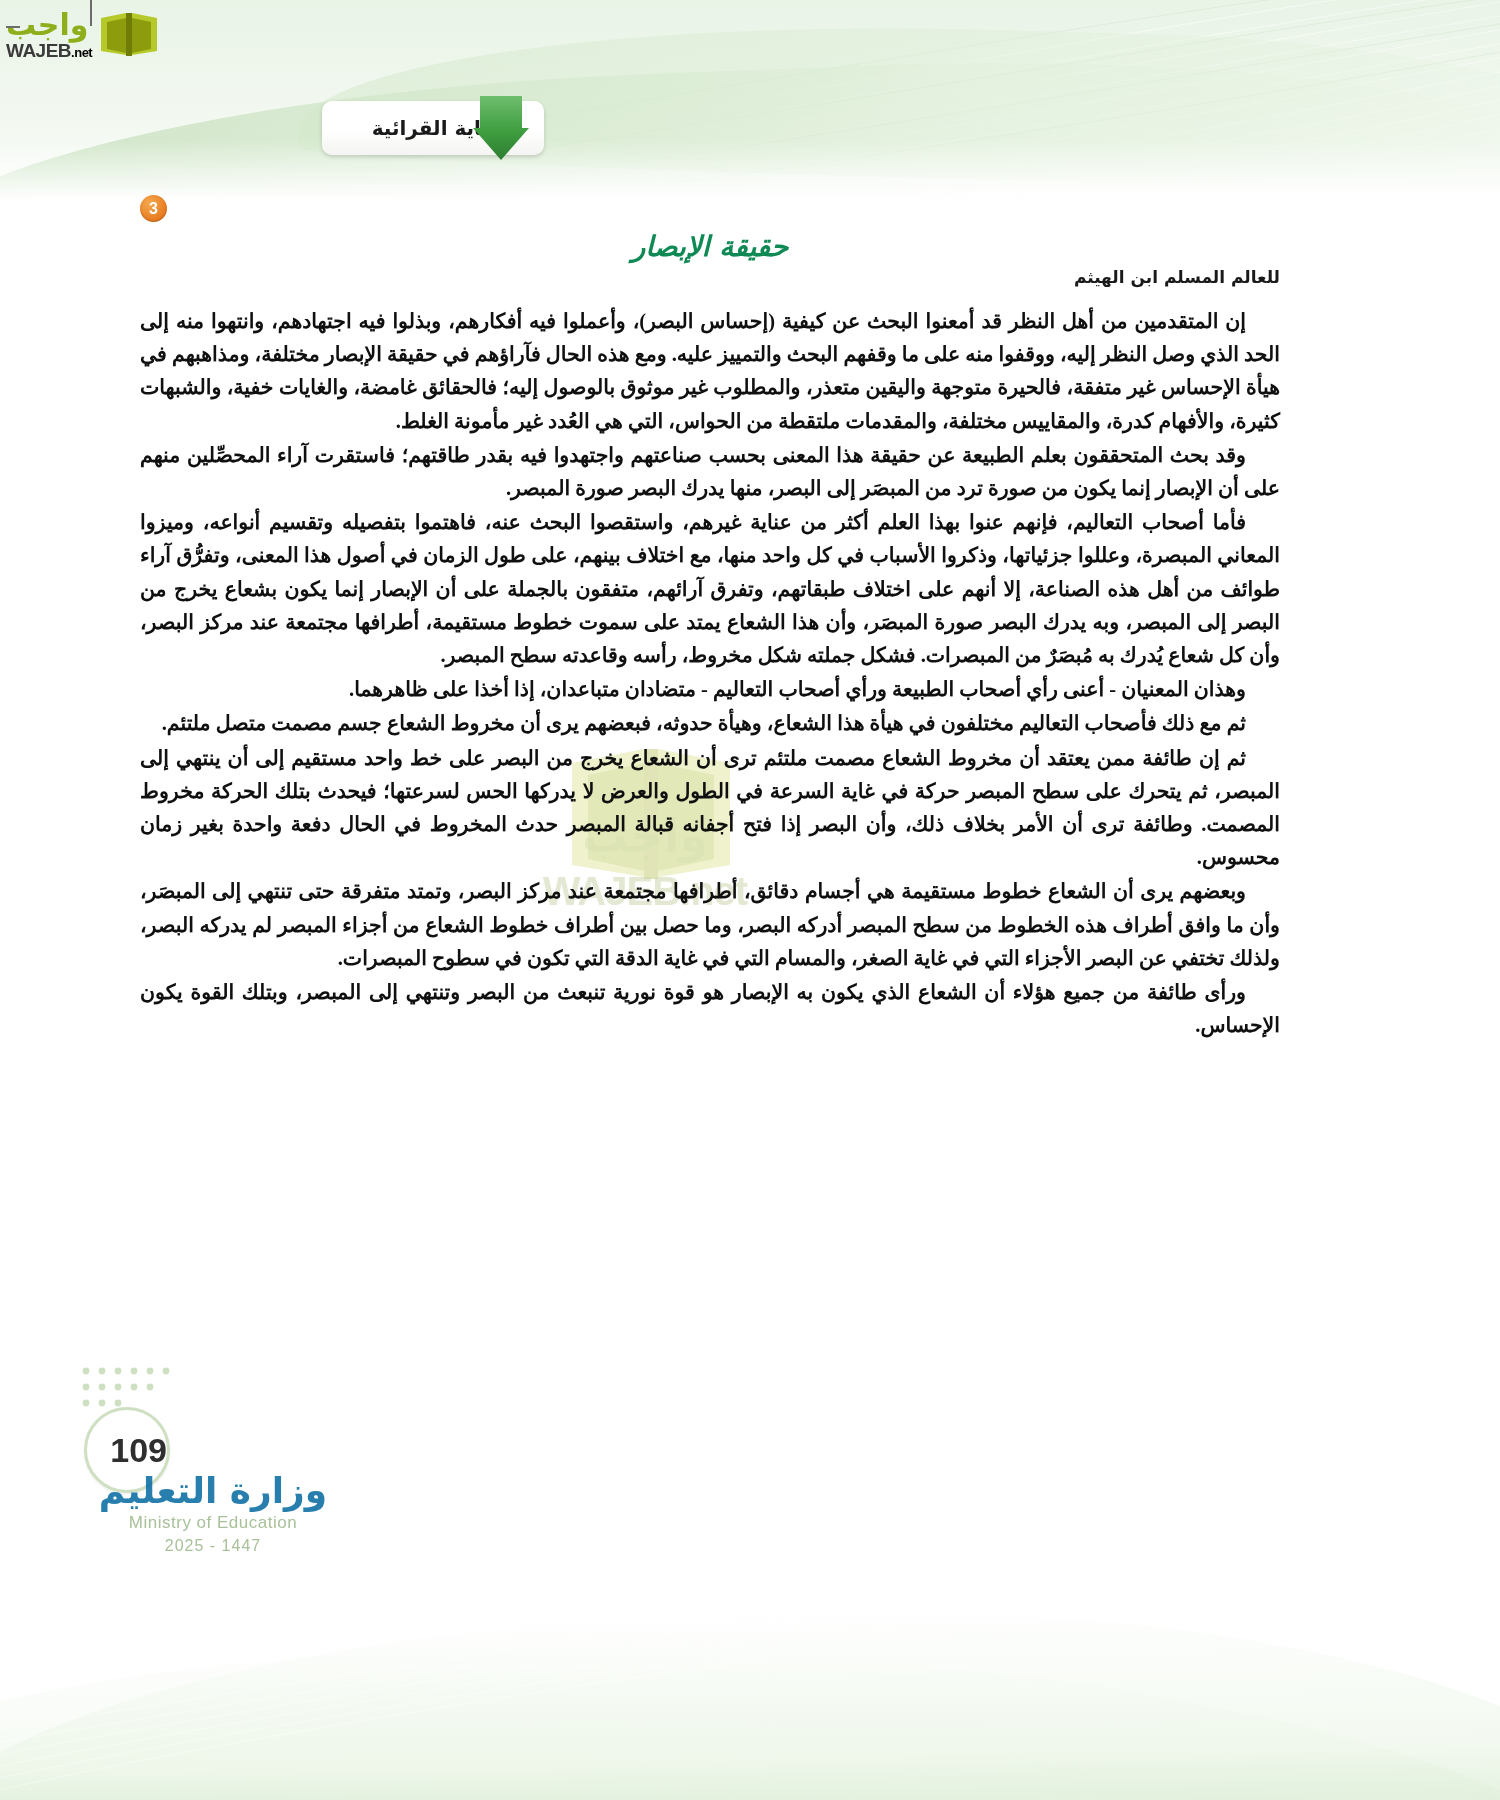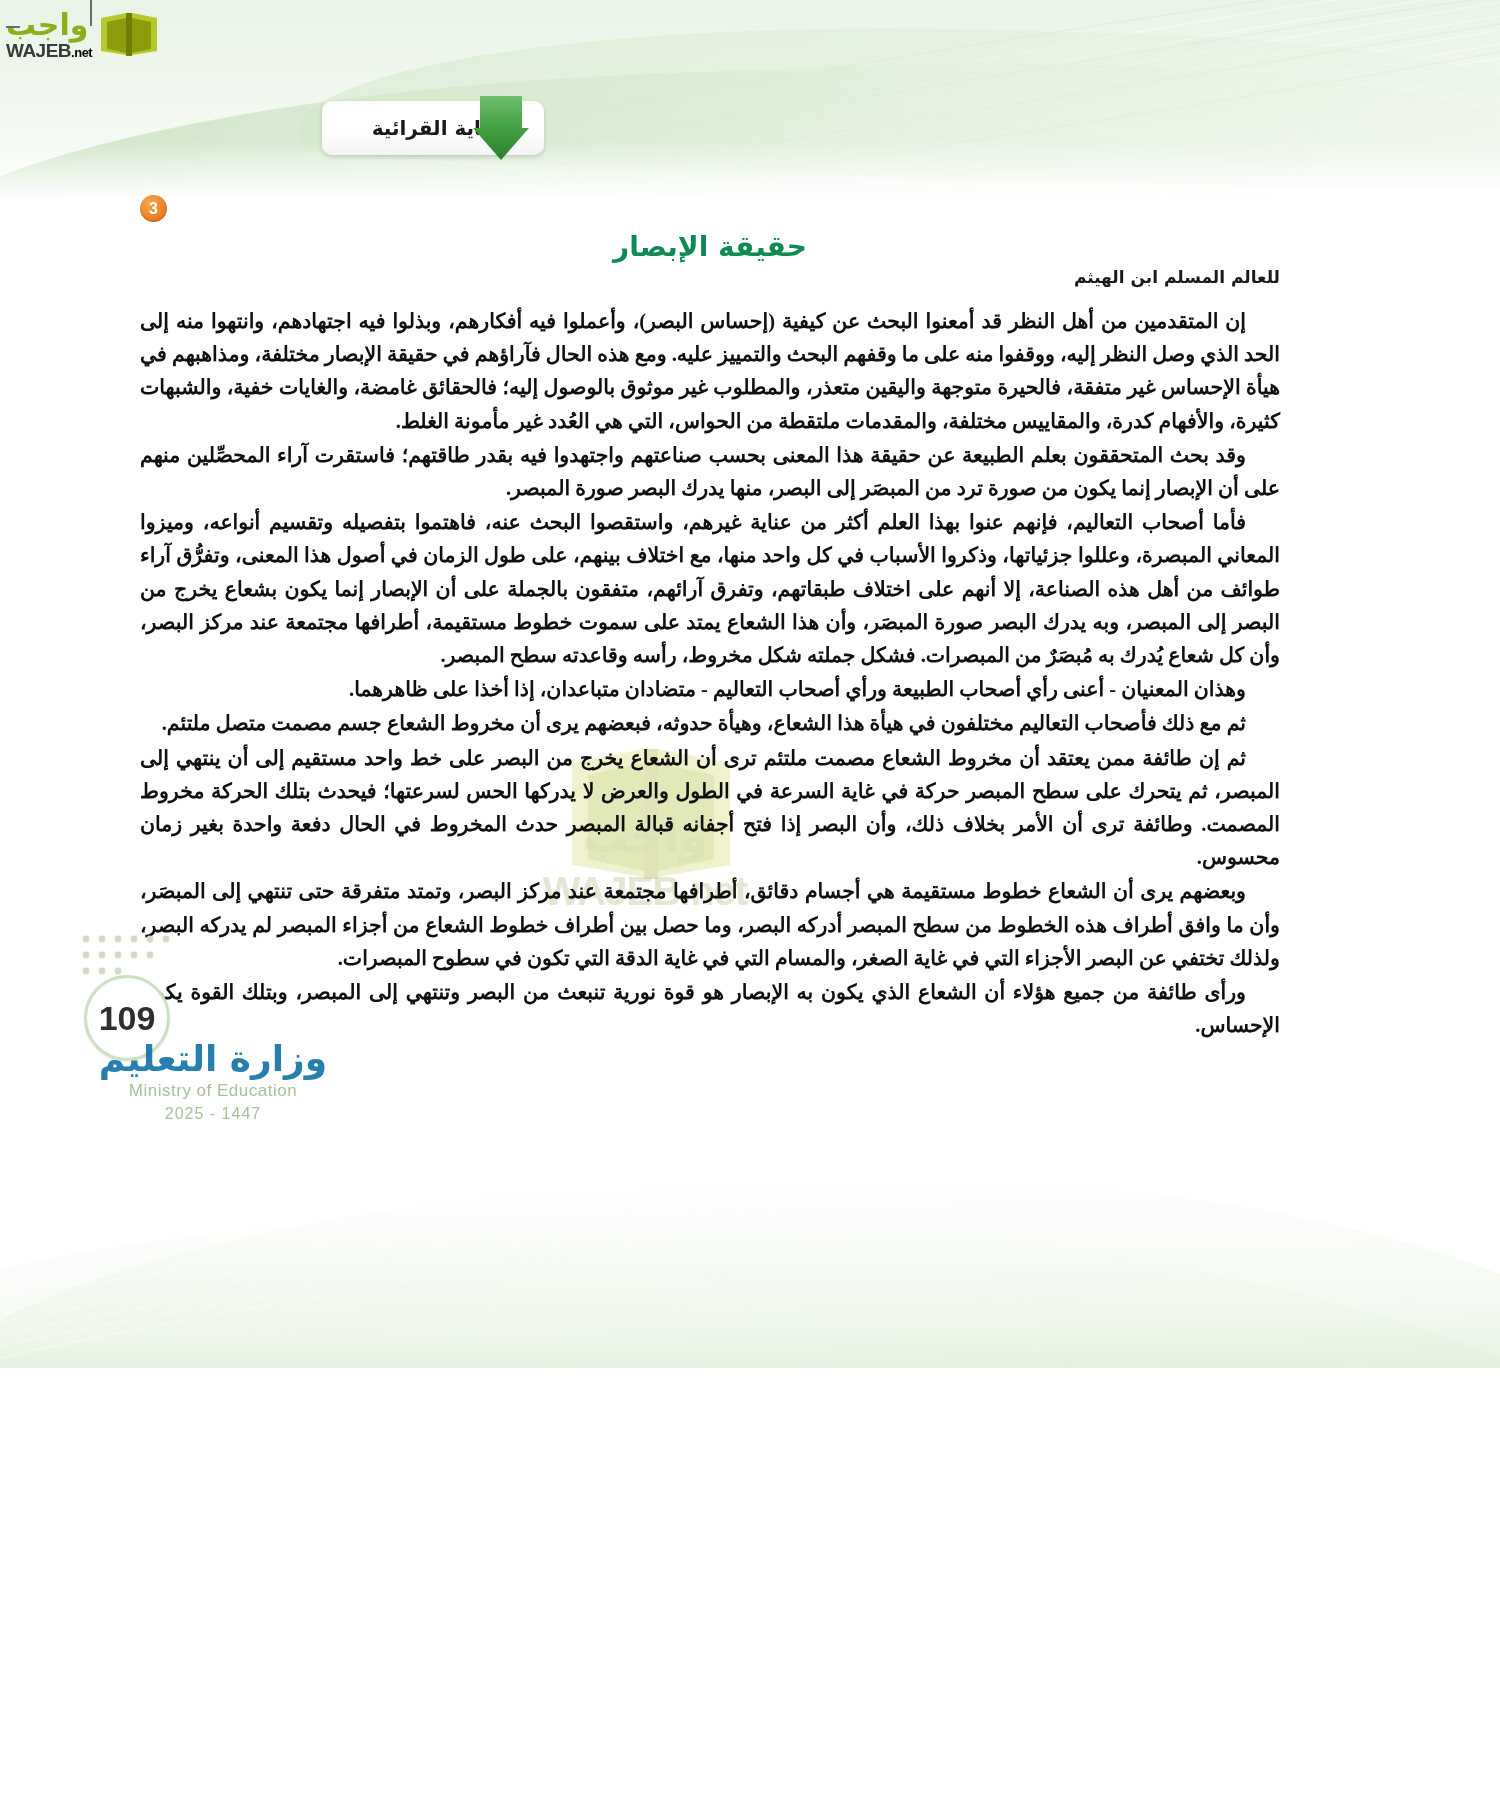--- a/index.html
+++ b/index.html
@@ -12,21 +12,21 @@
 
   body {
     font-family: "Liberation Serif", "DejaVu Serif", serif;
     background: #ffffff;
     position: relative;
   }
 
   .page {
     position: relative;
     width: 1500px;
-    height: 1368px;
+    height: 1800px;
     background: #ffffff;
     overflow: hidden;
   }
 
   
   .top-band {
     position: absolute;
     top: 0; left: 0;
     width: 1500px;
     height: 200px;
@@ -208,20 +208,21 @@
   }
 
   .text-title {
     text-align: center;
     font-family: "DejaVu Sans", sans-serif;
     font-weight: bold;
     font-size: 28px;
     color: #0f8a55;
     margin: 8px 0 4px 0;
     letter-spacing: 0;
+    font-style: italic;
   }
   .text-author {
     text-align: right;
     font-family: "DejaVu Sans", sans-serif;
     font-weight: bold;
     font-size: 17px;
     color: #1a1a1a;
     margin-bottom: 18px;
   }
 
@@ -324,21 +325,21 @@
   .page-circle {
     position: absolute;
     left: 14px;
     top: 42px;
     width: 86px; height: 86px;
     border-radius: 50%;
     background: #ffffff;
     border: 3px solid #cfe0c2;
     display: flex;
     align-items: center;
-    justify-content: center;
+    justify-content: flex-start;
     box-shadow: 0 1px 3px rgba(0,0,0,0.08);
   }
   .page-num {
     font-family: "Liberation Sans", sans-serif;
     font-weight: bold;
     font-size: 34px;
     color: #2f2f2f;
   }
   .moe-block {
     position: absolute;

